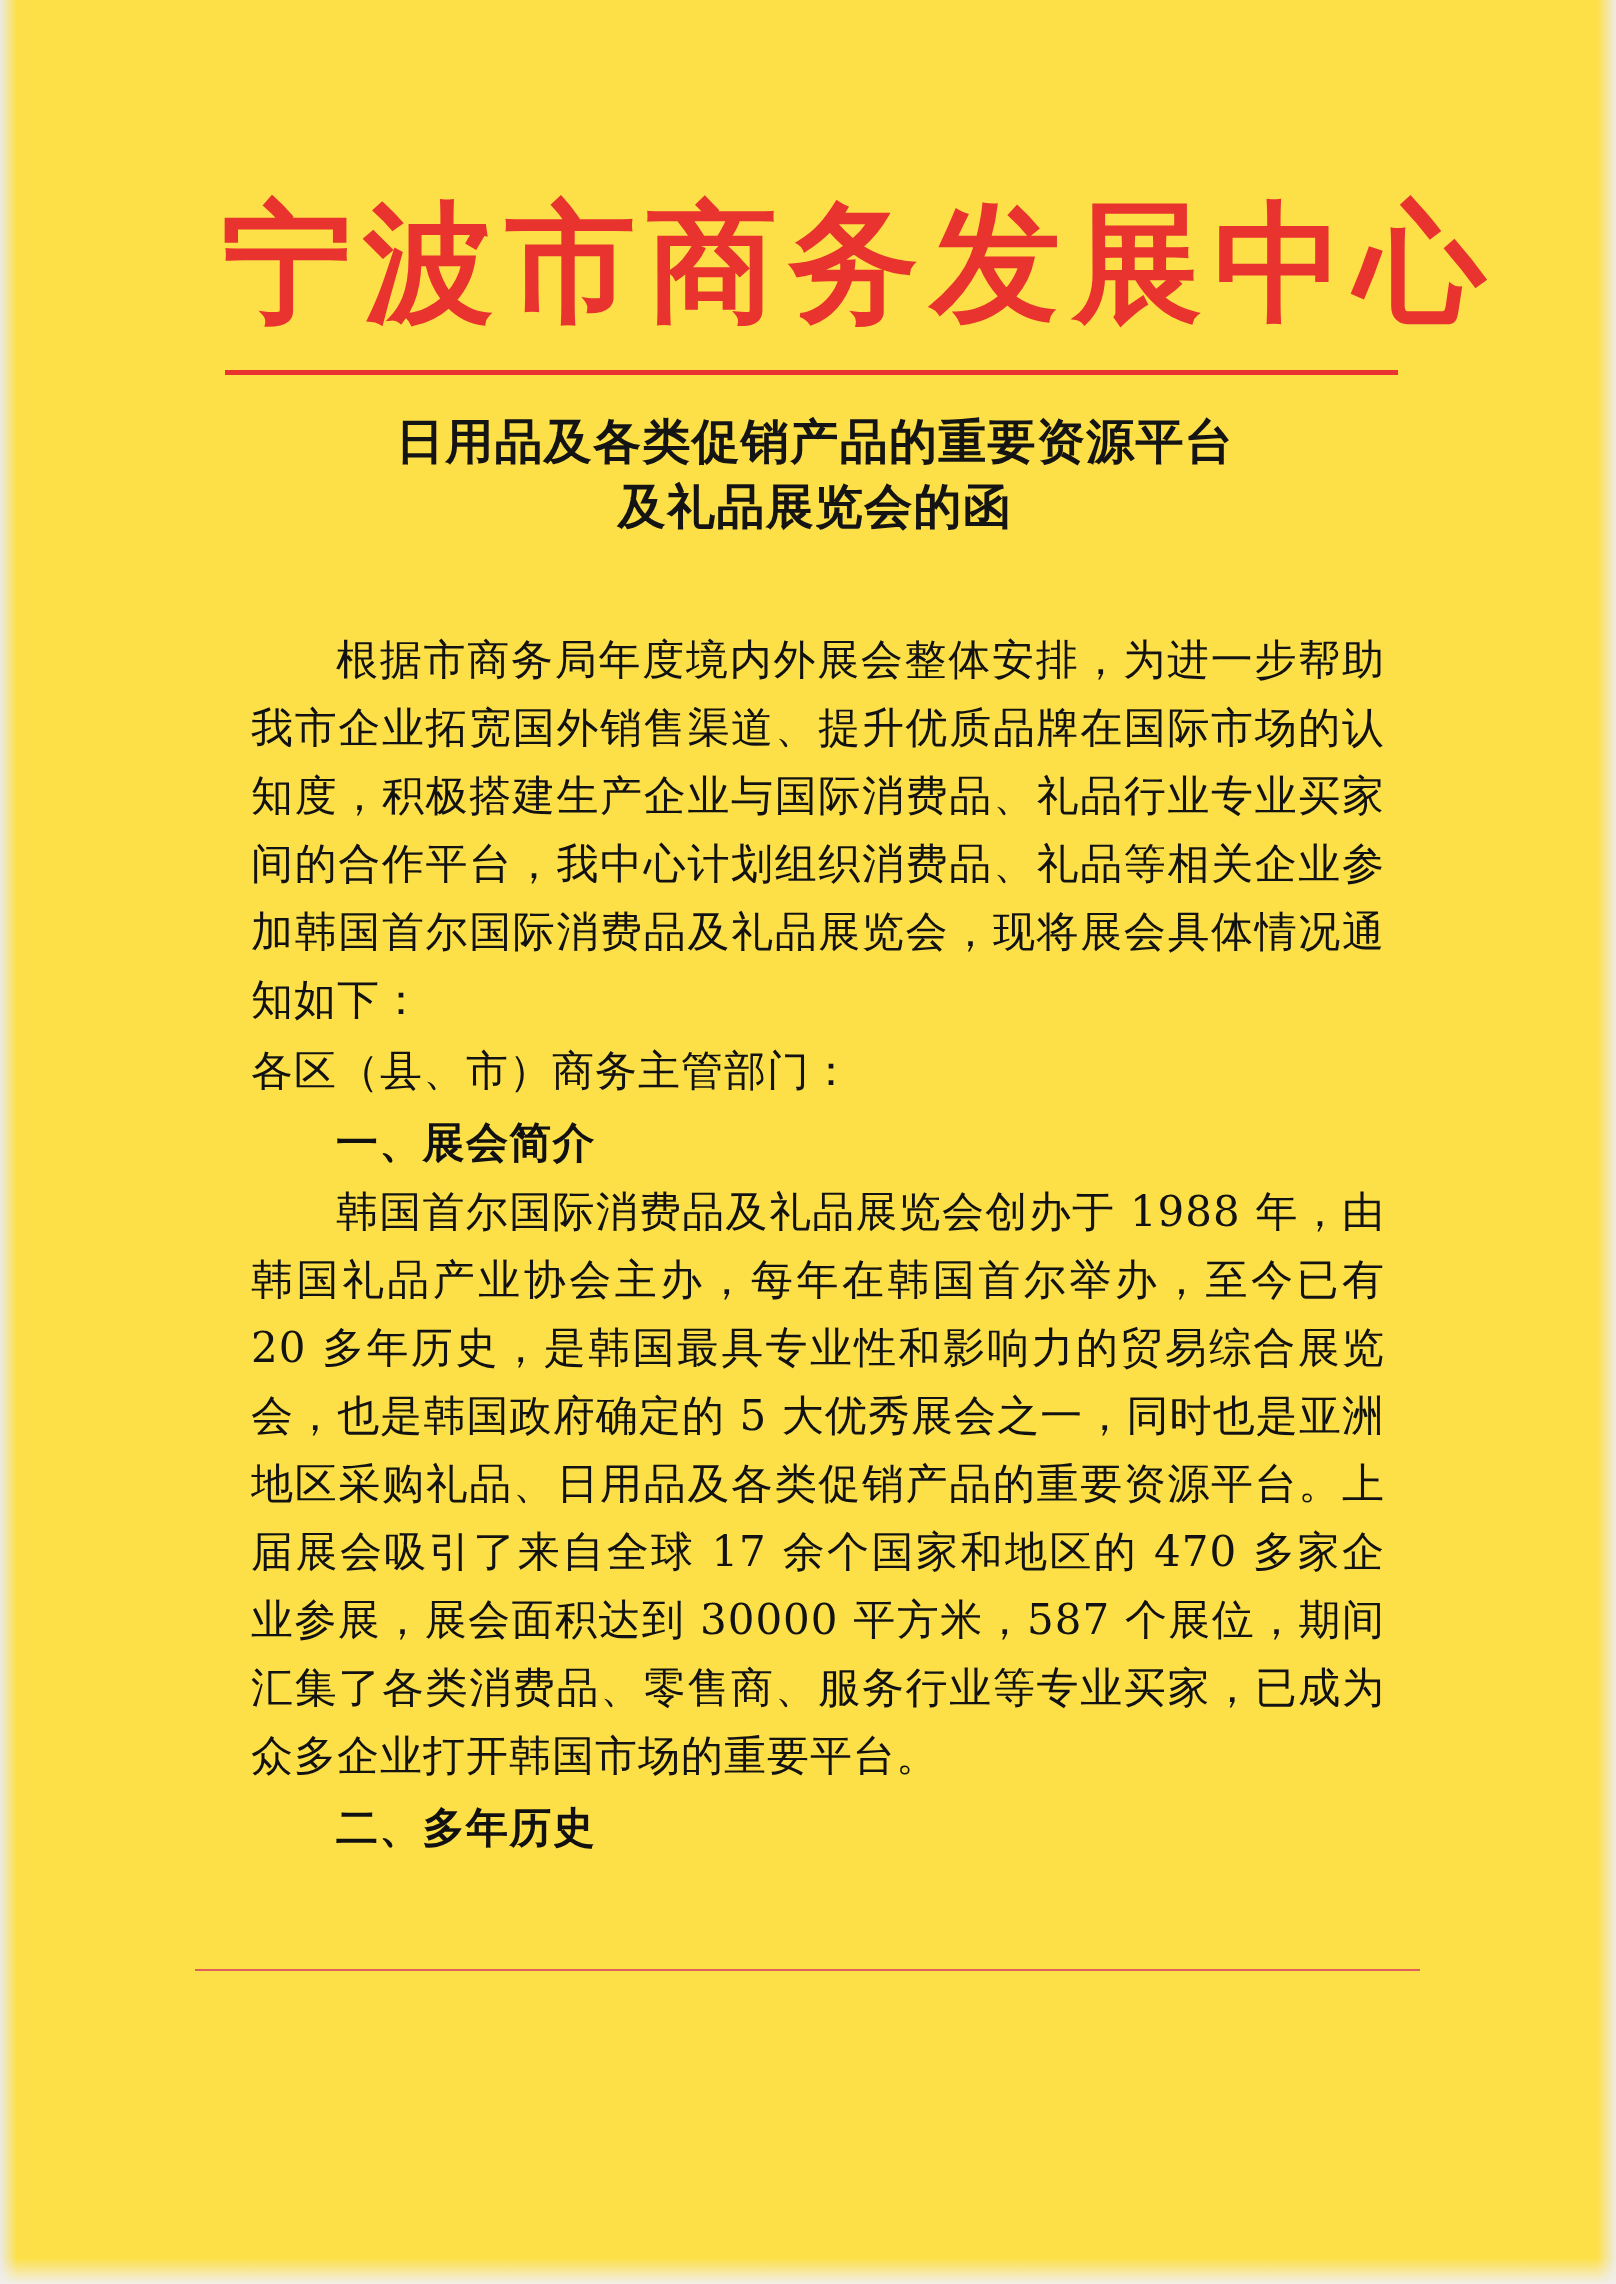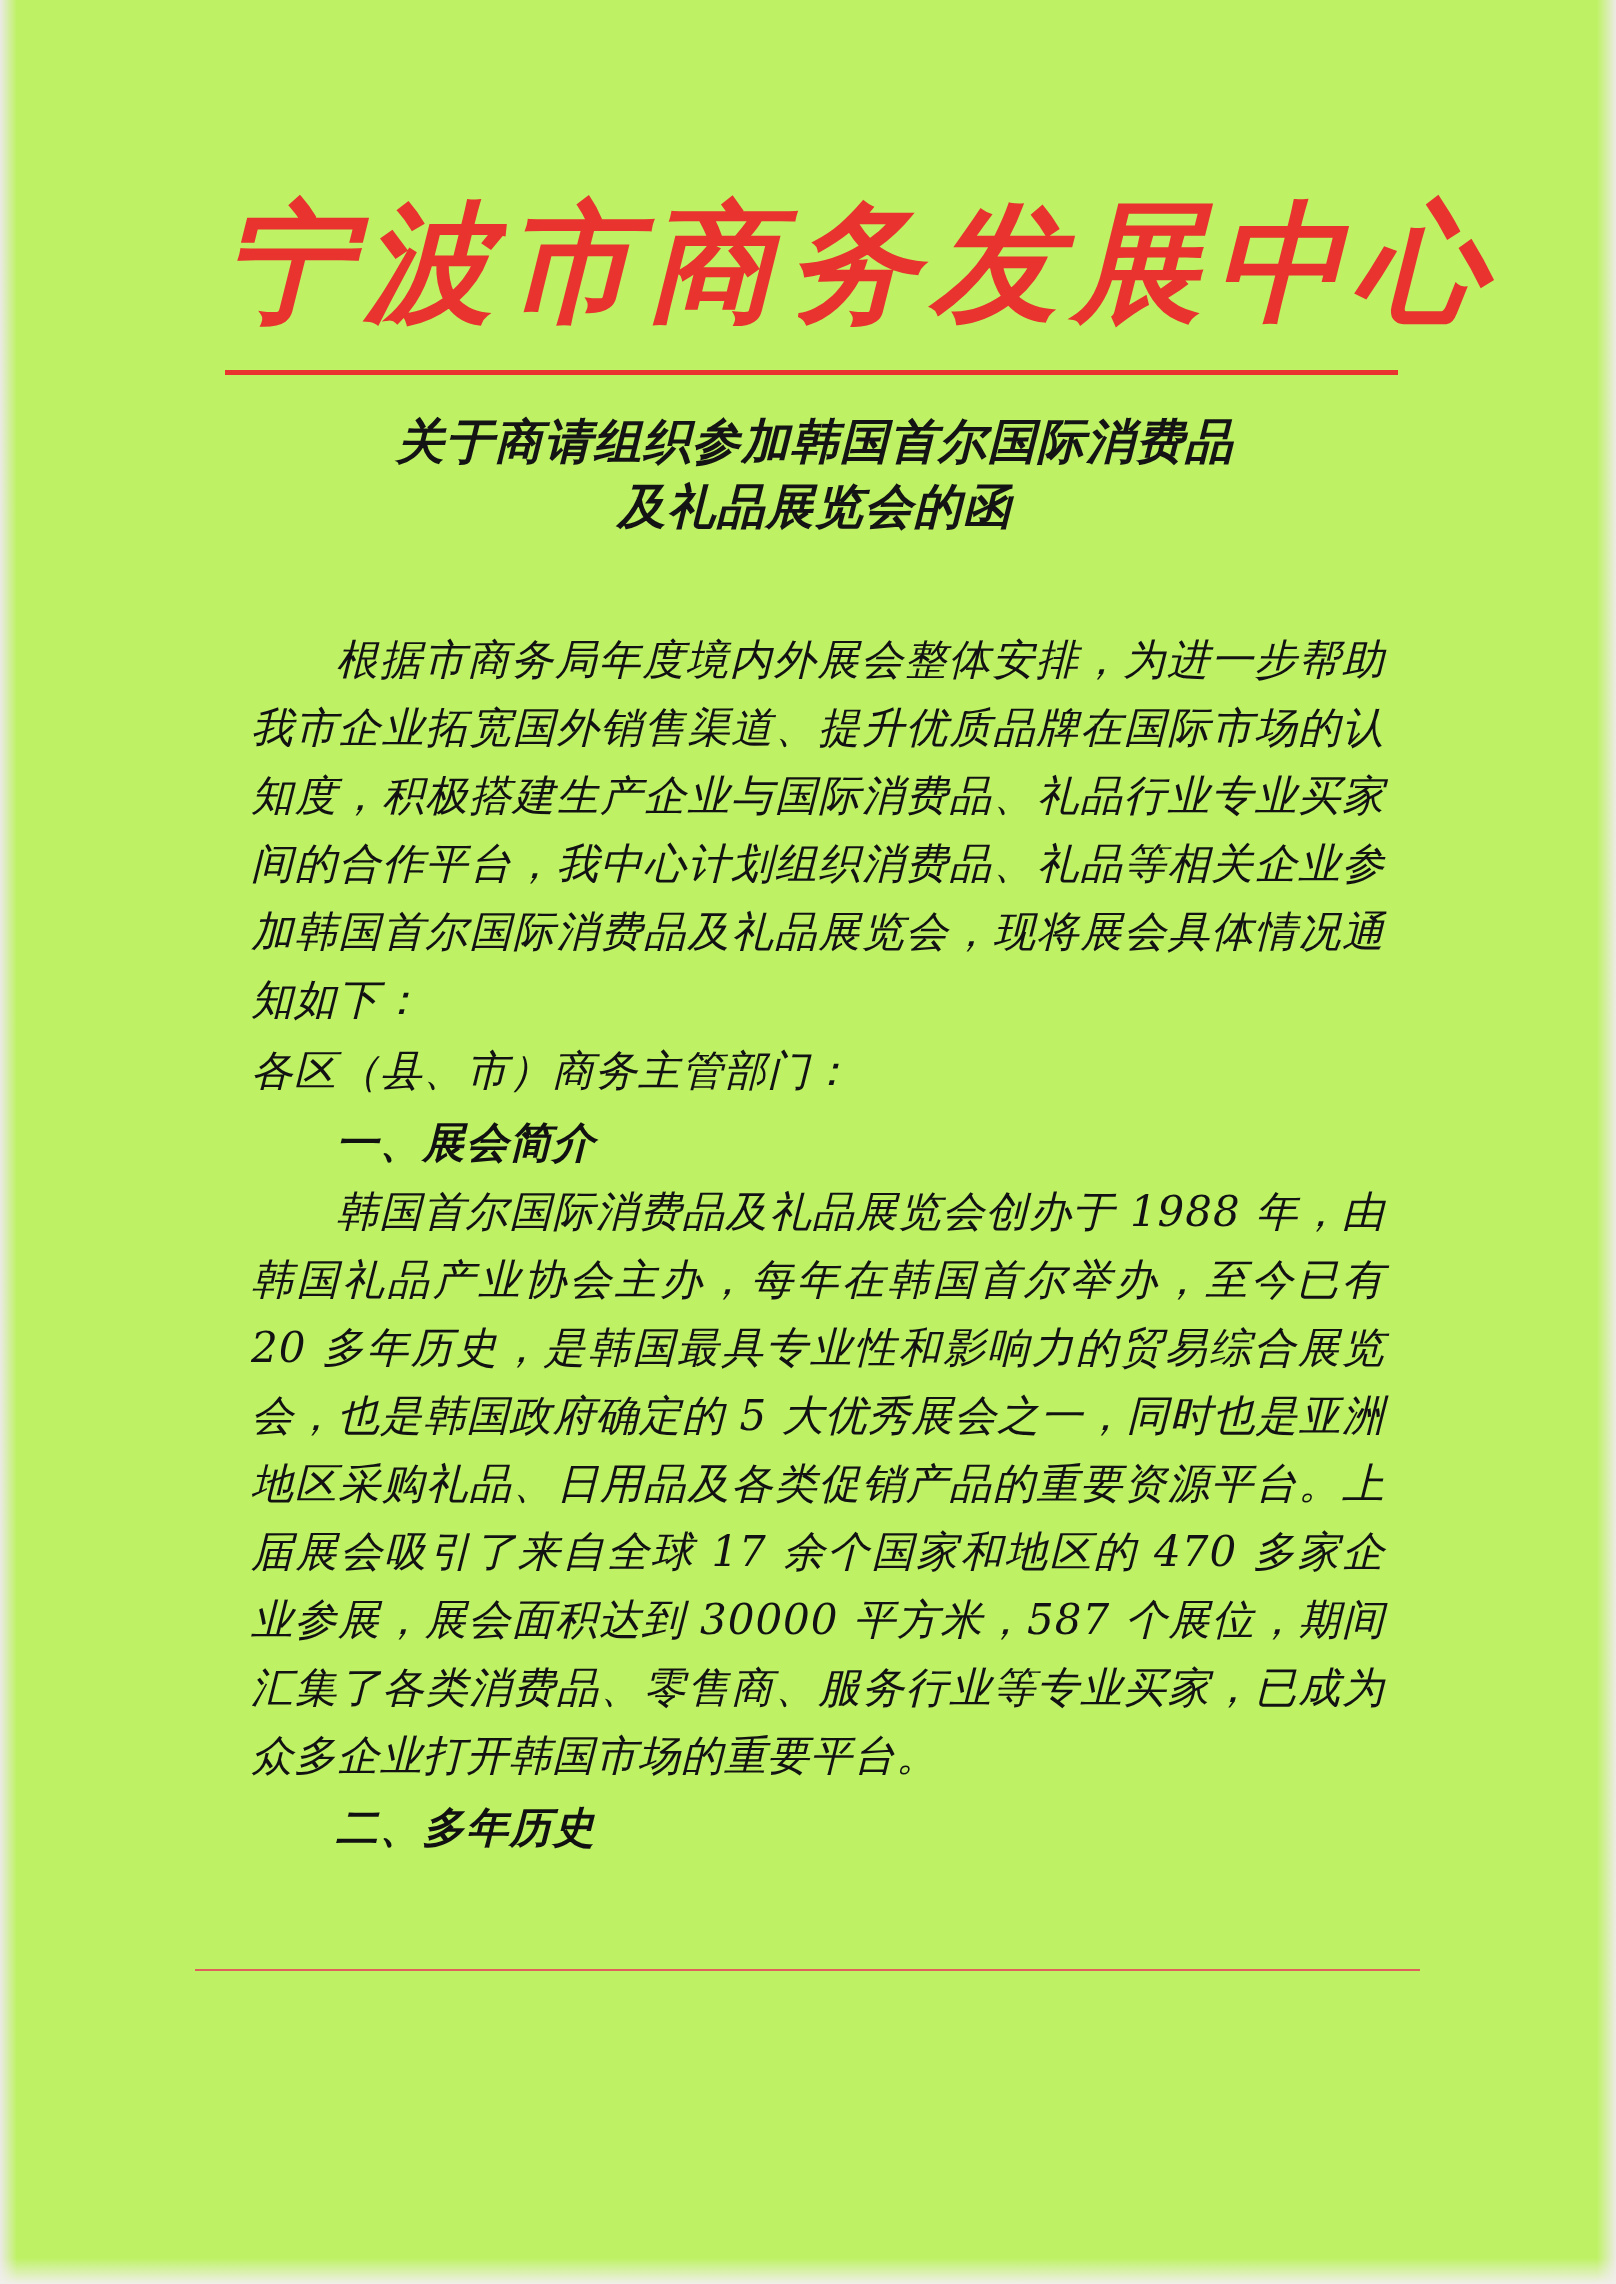--- a/index.html
+++ b/index.html
@@ -11,22 +11,21 @@
     width: 1616px;
     height: 2284px;
     font-family: "DejaVu Serif", serif;
     position: relative;
     overflow: hidden;
   }
   
   .page {
     position: absolute;
     inset: 0;
-    background: #bef264;
-    font-style: italic;
+    background: #fde047;
   }
   .sheet {
     position: absolute;
     left: 0;
     top: 0;
     width: 1616px;
     height: 2284px;
   }
 
   
@@ -138,21 +137,21 @@
     <div class="edge-left"></div>
     <div class="edge-right"></div>
     <div class="edge-bottom"></div>
 
     <div class="letterhead">
       <div class="letterhead-title">宁波市商务发展中心</div>
     </div>
     <div class="letterhead-rule"></div>
 
     <div class="doc-title">
-      <div>关于商请组织参加韩国首尔国际消费品</div>
+      <div>日用品及各类促销产品的重要资源平台</div>
       <div>及礼品展览会的函</div>
     </div>
 
     <div class="body-block">
       <p class="para indent">根据市商务局年度境内外展会整体安排，为进一步帮助我市企业拓宽国外销售渠道、提升优质品牌在国际市场的认知度，积极搭建生产企业与国际消费品、礼品行业专业买家间的合作平台，我中心计划组织消费品、礼品等相关企业参加韩国首尔国际消费品及礼品展览会，现将展会具体情况通知如下：</p>
 
       <p class="para salutation">各区（县、市）商务主管部门：</p>
 
       <p class="heading">一、展会简介</p>
 

